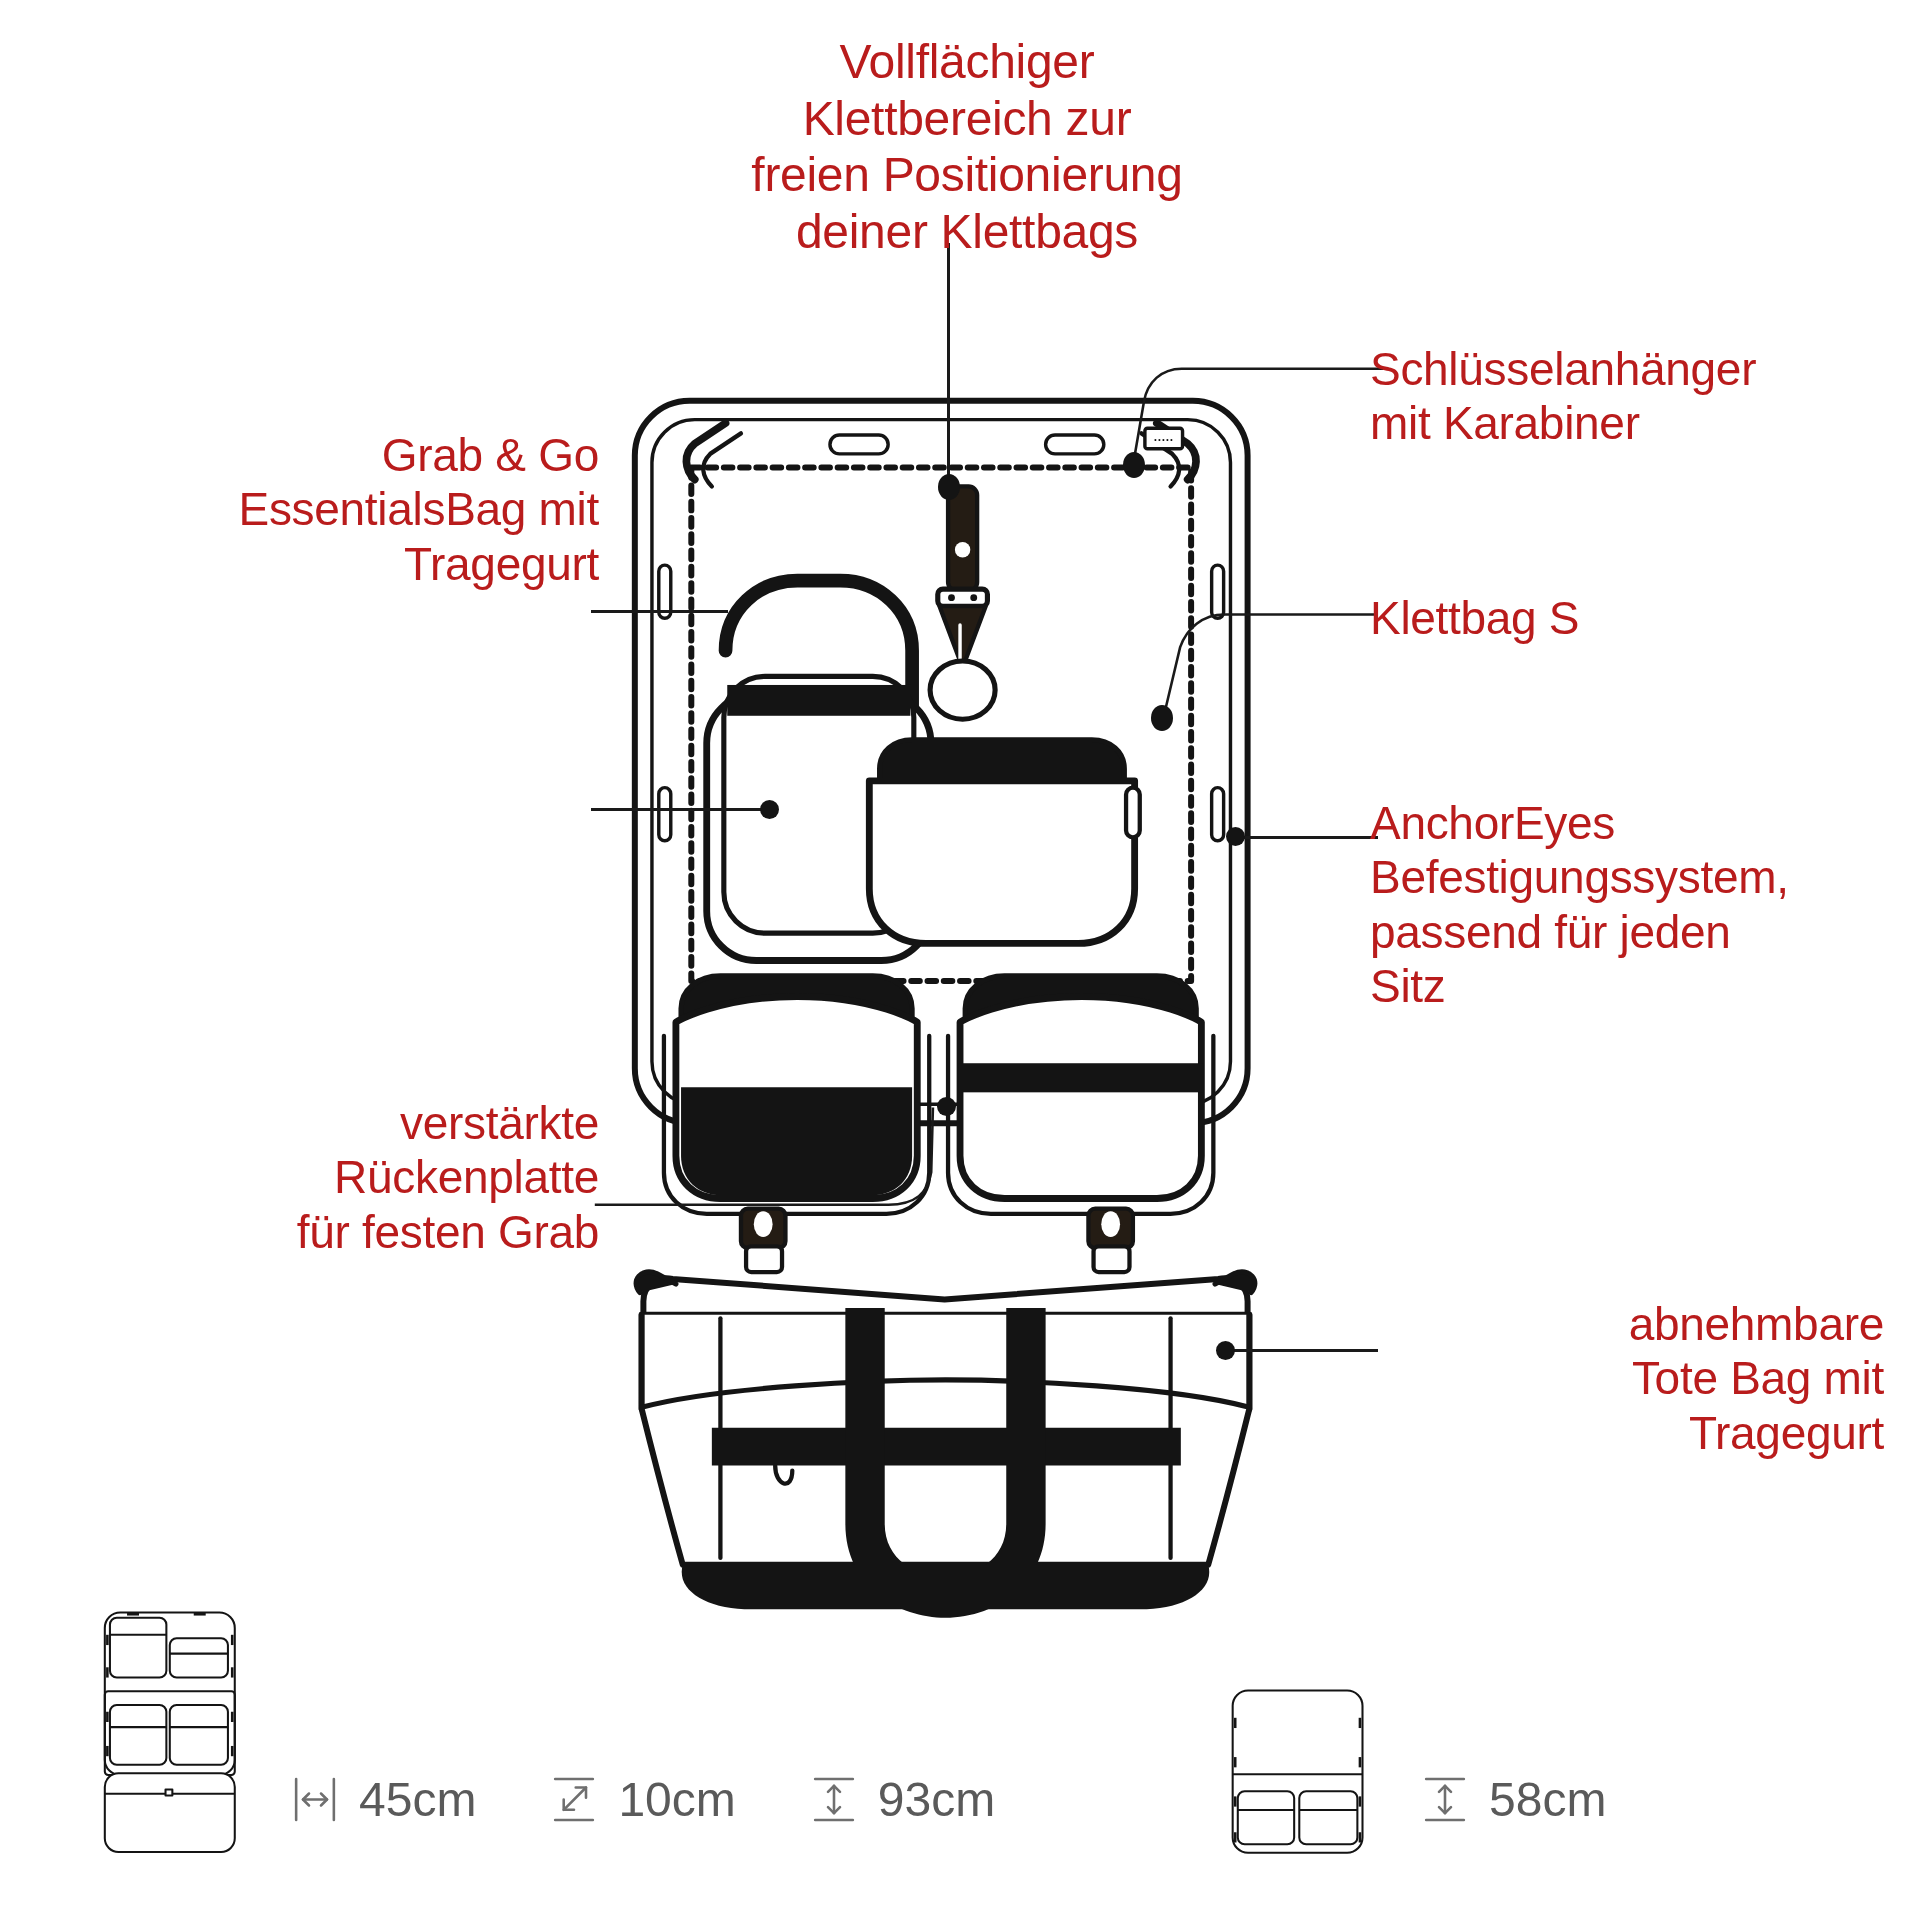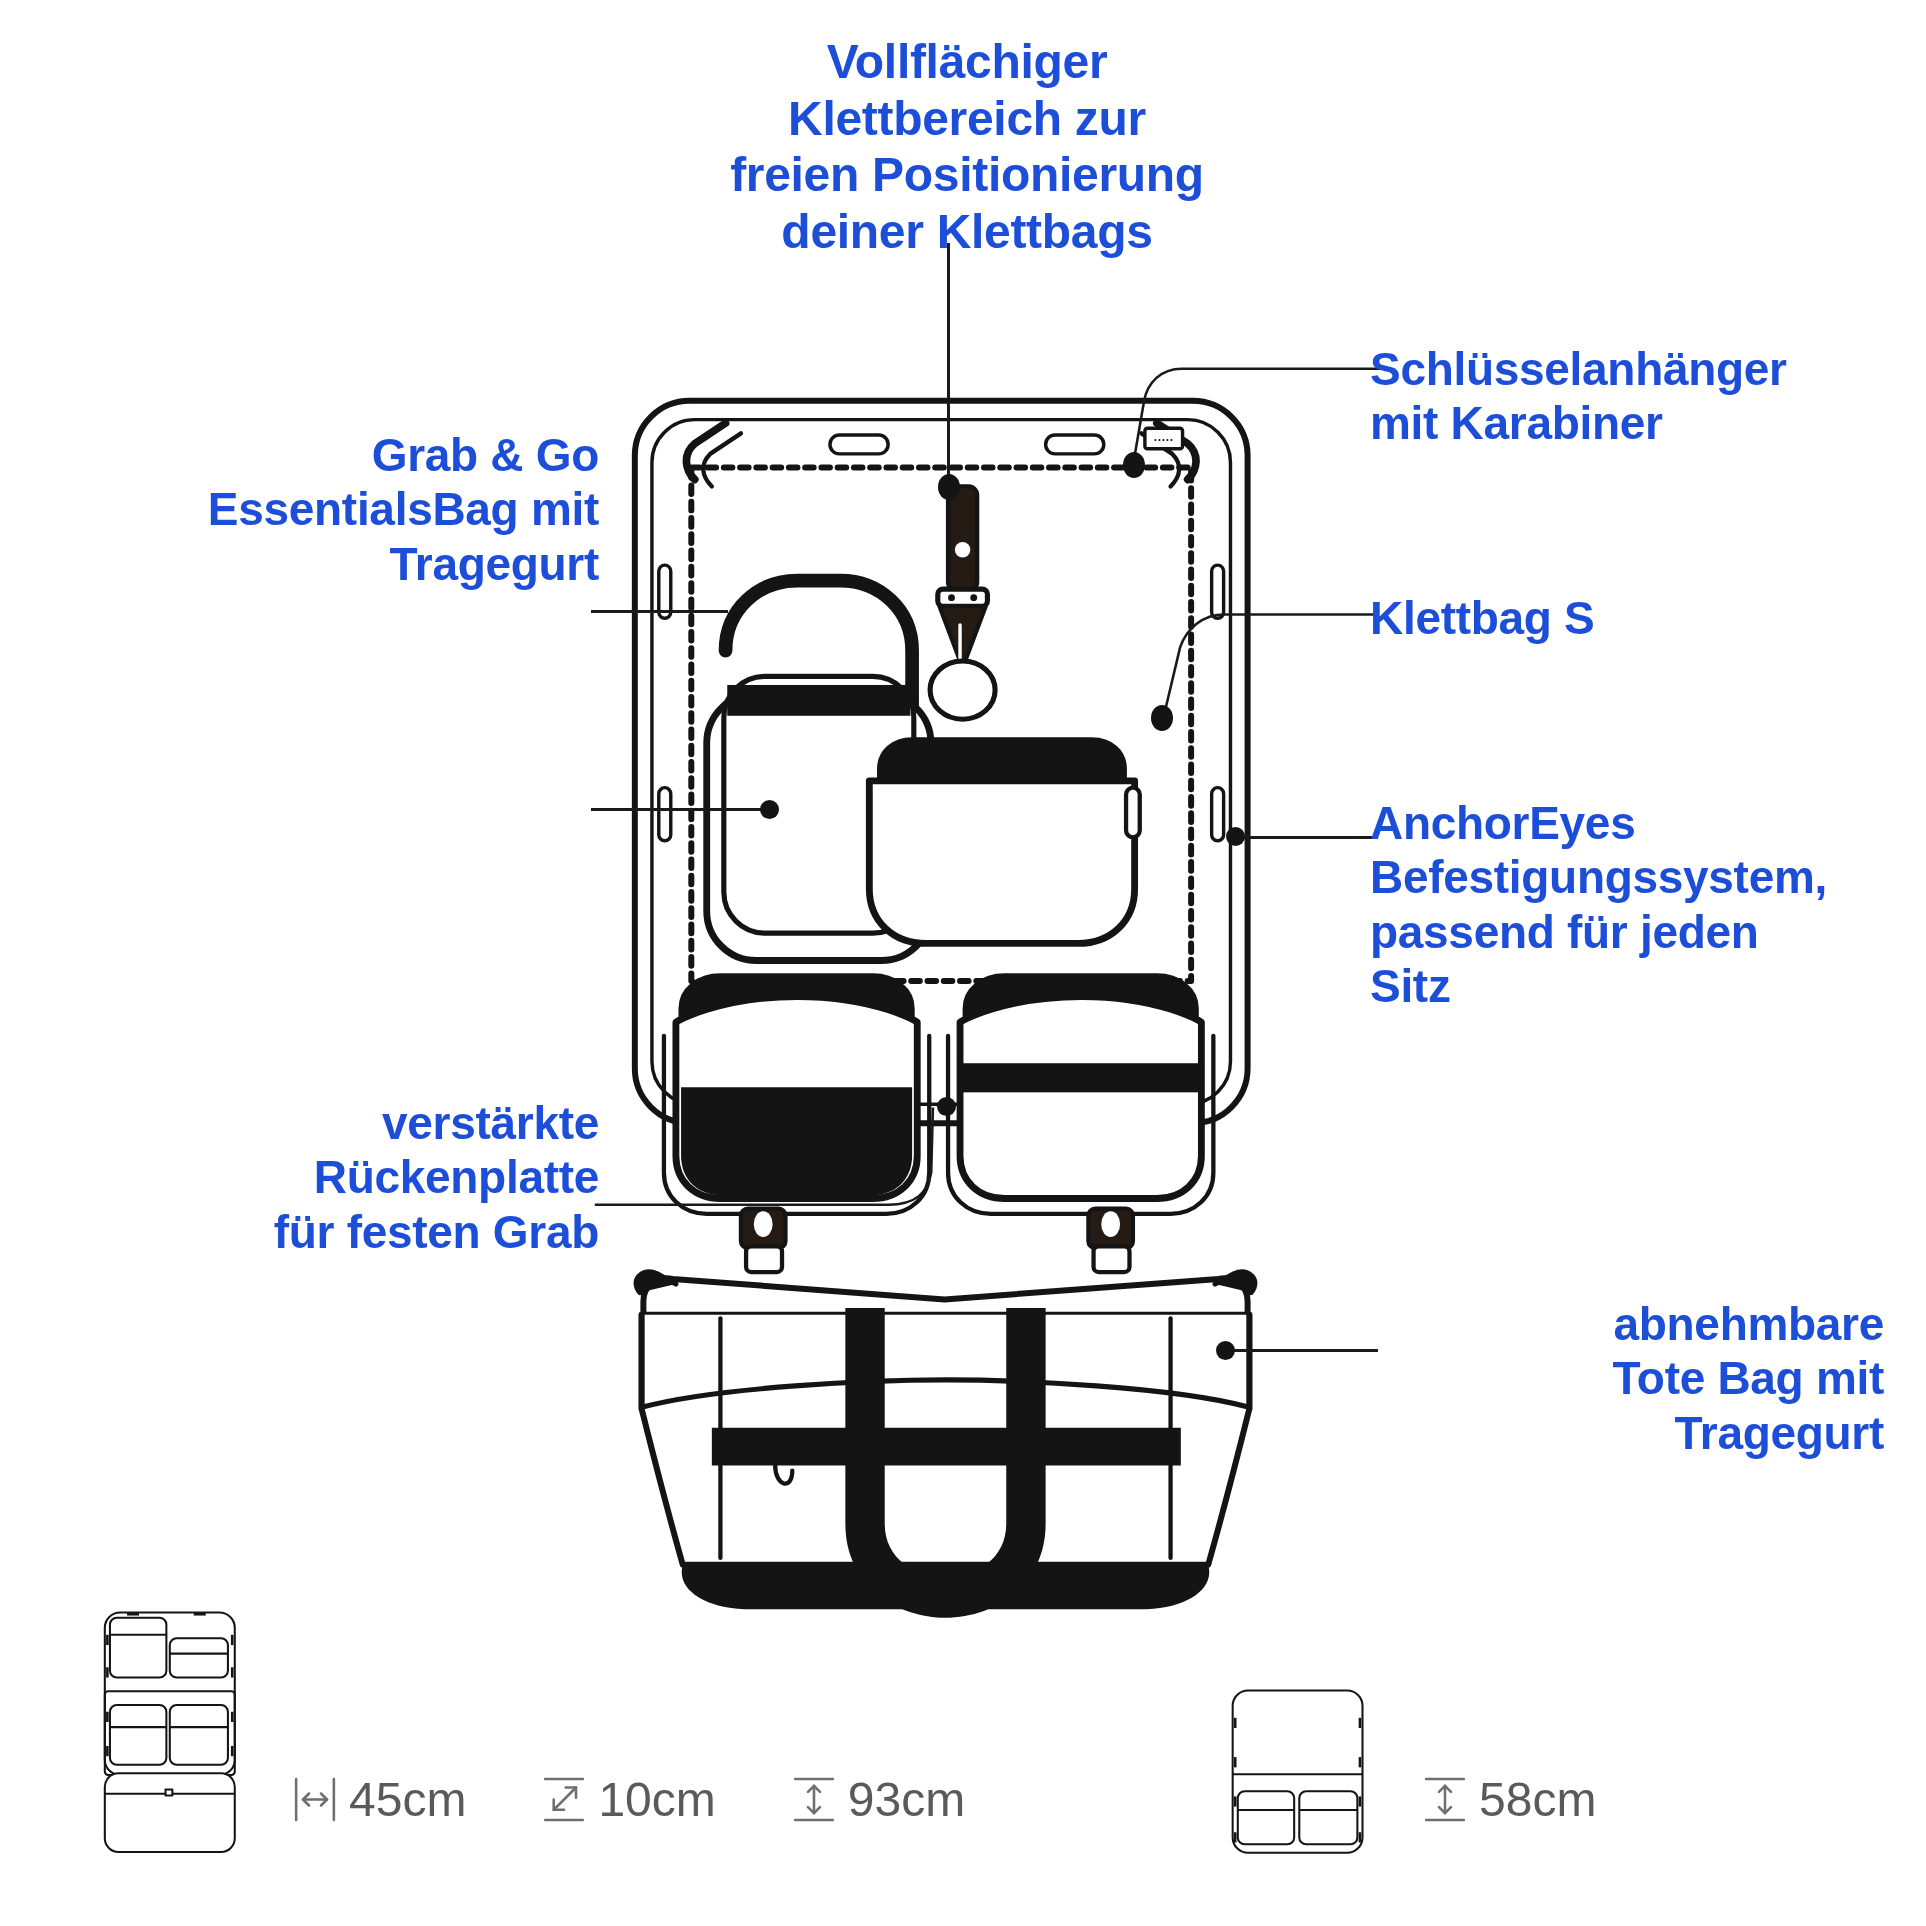--- a/index.html
+++ b/index.html
@@ -1,22 +1,22 @@
 <!DOCTYPE html>
 <html style="font-size:13.7px"><head>
 <meta charset="utf-8">
 <style>
   html,body{margin:0;padding:0;background:#ffffff;}
   body{width:1926px;height:1926px;position:relative;overflow:hidden;
        font-family:"Liberation Sans","DejaVu Sans",sans-serif;color:#0d0d0d;}
   .stage{position:absolute;inset:0;}
 
   
-  .label{position:absolute;font-weight:700;line-height:1.18;letter-spacing:-0.3px;
-         font-size:46px;color:#1d4ed8;white-space:pre-line;}
+  .label{position:absolute;font-weight:400;line-height:1.18;letter-spacing:-0.3px;
+         font-size:46px;color:#b91c1c;white-space:pre-line;}
   .label.r{text-align:right;}
   .label.l{text-align:left;}
   .label.c{text-align:center;}
 
   #lbl-velcro{left:599px;top:34px;width:736px;font-size:48px;}
   #lbl-grabgo{left:51px;top:428px;width:548px;}
   #lbl-klettl{left:51px;top:736px;width:548px;}
   #lbl-back{left:120px;top:1096px;width:479px;}
   #lbl-key{left:1370px;top:342px;width:514px;}
   #lbl-kletts{left:1370px;top:591px;width:514px;}
@@ -25,21 +25,21 @@
 
   
   .lead{position:absolute;background:#1a1a1a;}
   .lead.h{height:2.6px;}
   .lead.v{width:2.6px;}
   .dot{position:absolute;width:22px;height:26px;border-radius:50%;background:#141414;}
   .dot.sm{width:19px;height:19px;}
 
   
   .dimrow{position:absolute;display:flex;align-items:center;gap:22px;}
-  .dimgrp{display:flex;align-items:center;gap:10px;}
+  .dimgrp{display:flex;align-items:center;gap:20px;}
   .dimicon{width:48px;height:55px;position:relative;}
   .dimtxt{font-size:48px;color:#5a5a5a;font-weight:400;letter-spacing:0px;}
   #dimrow-main{left:291px;top:1772px;gap:74px;}
   #dimrow-side{left:1421px;top:1772px;}
 
   
   .thumb{position:absolute;}
   svg{display:block;overflow:visible;}
 </style>
 </head>

